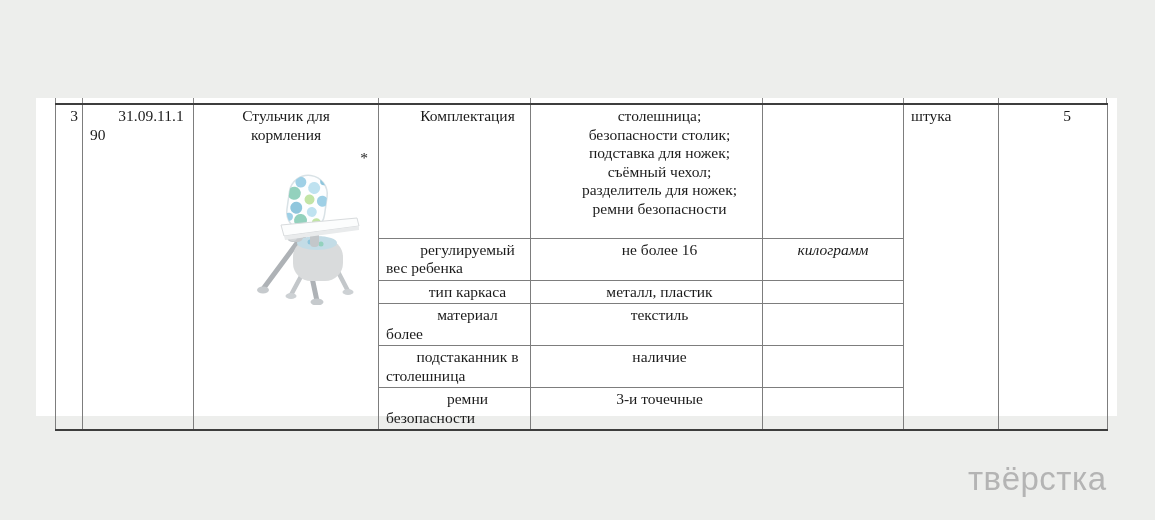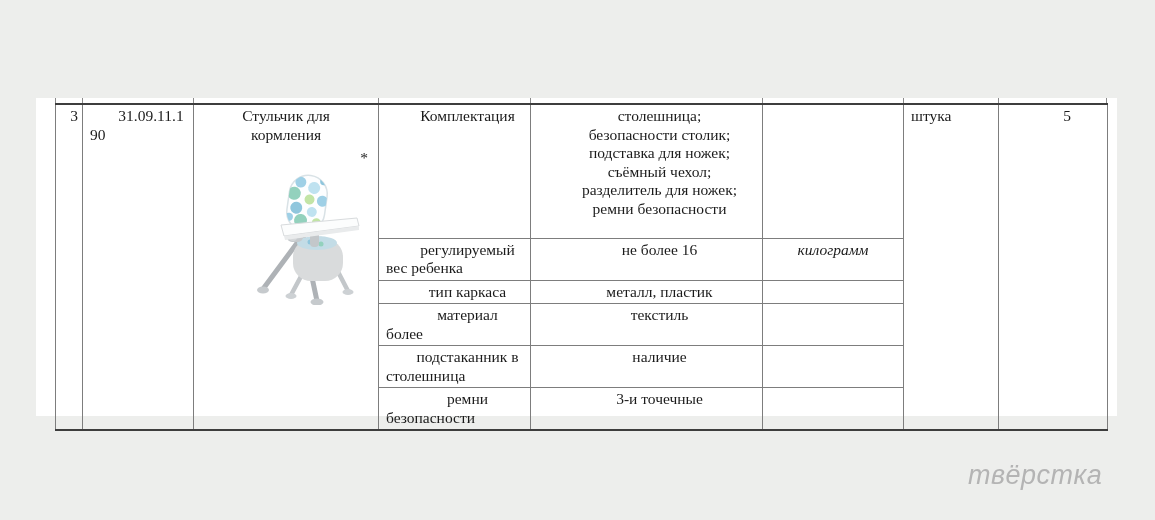--- a/index.html
+++ b/index.html
@@ -31,21 +31,21 @@
   .c-num{text-align:right;padding-right:4px;}
   .c-name{text-align:center;}
   .ast{text-align:right;padding-right:3px;margin-top:5px;height:17px;}
   .c-unitchar{text-align:center;font-style:italic;}
   .c-meas{text-align:left;padding-right:9px;}
   .c-qty{text-align:right;padding-right:36px;}
   .chair{display:block;margin:7px 6px 0 52px;}
   .watermark{
     position:absolute;left:968px;top:460px;
     font-family:"Liberation Sans", sans-serif;
-    font-size:27px;letter-spacing:0.5px;color:#b4b4b4;font-style:italic;
+    font-size:33px;letter-spacing:0.5px;color:#b4b4b4;
   }
 </style>
 </head>
 <body>
 
 <div class="page">
 
   <div class="stub" style="left:19px"></div>
   <div class="stub" style="left:46px"></div>
   <div class="stub" style="left:157px"></div>

